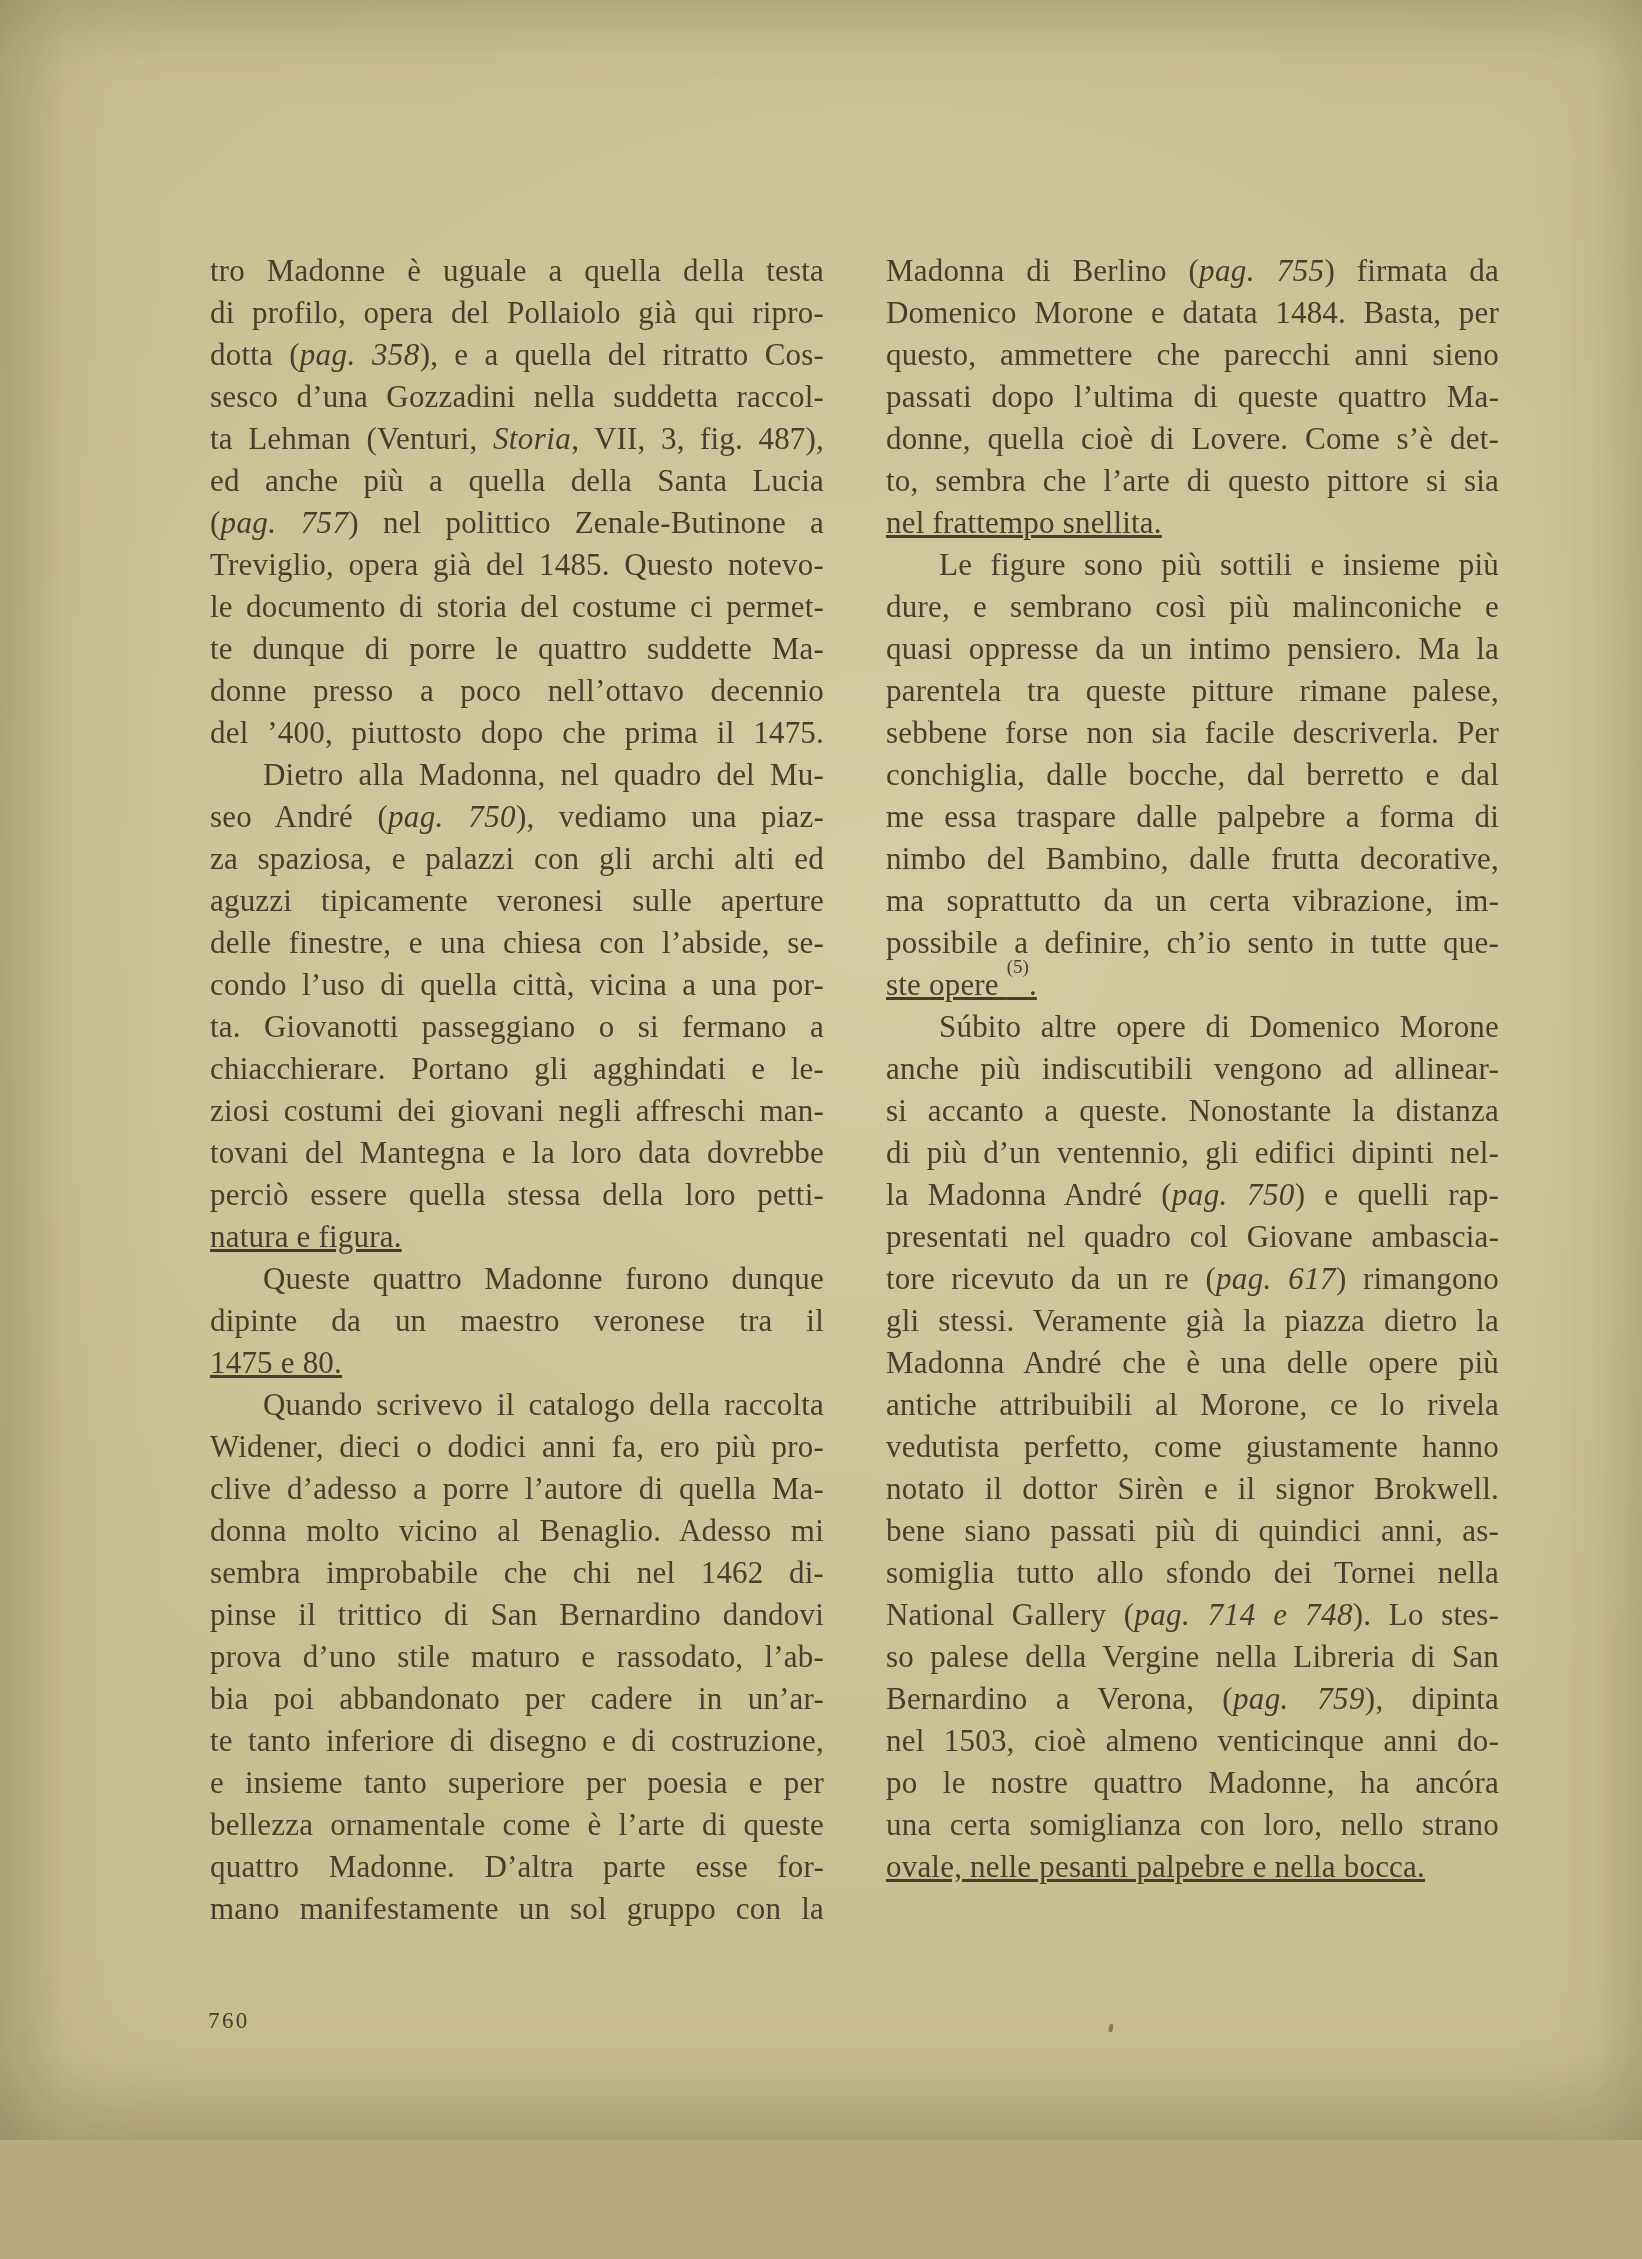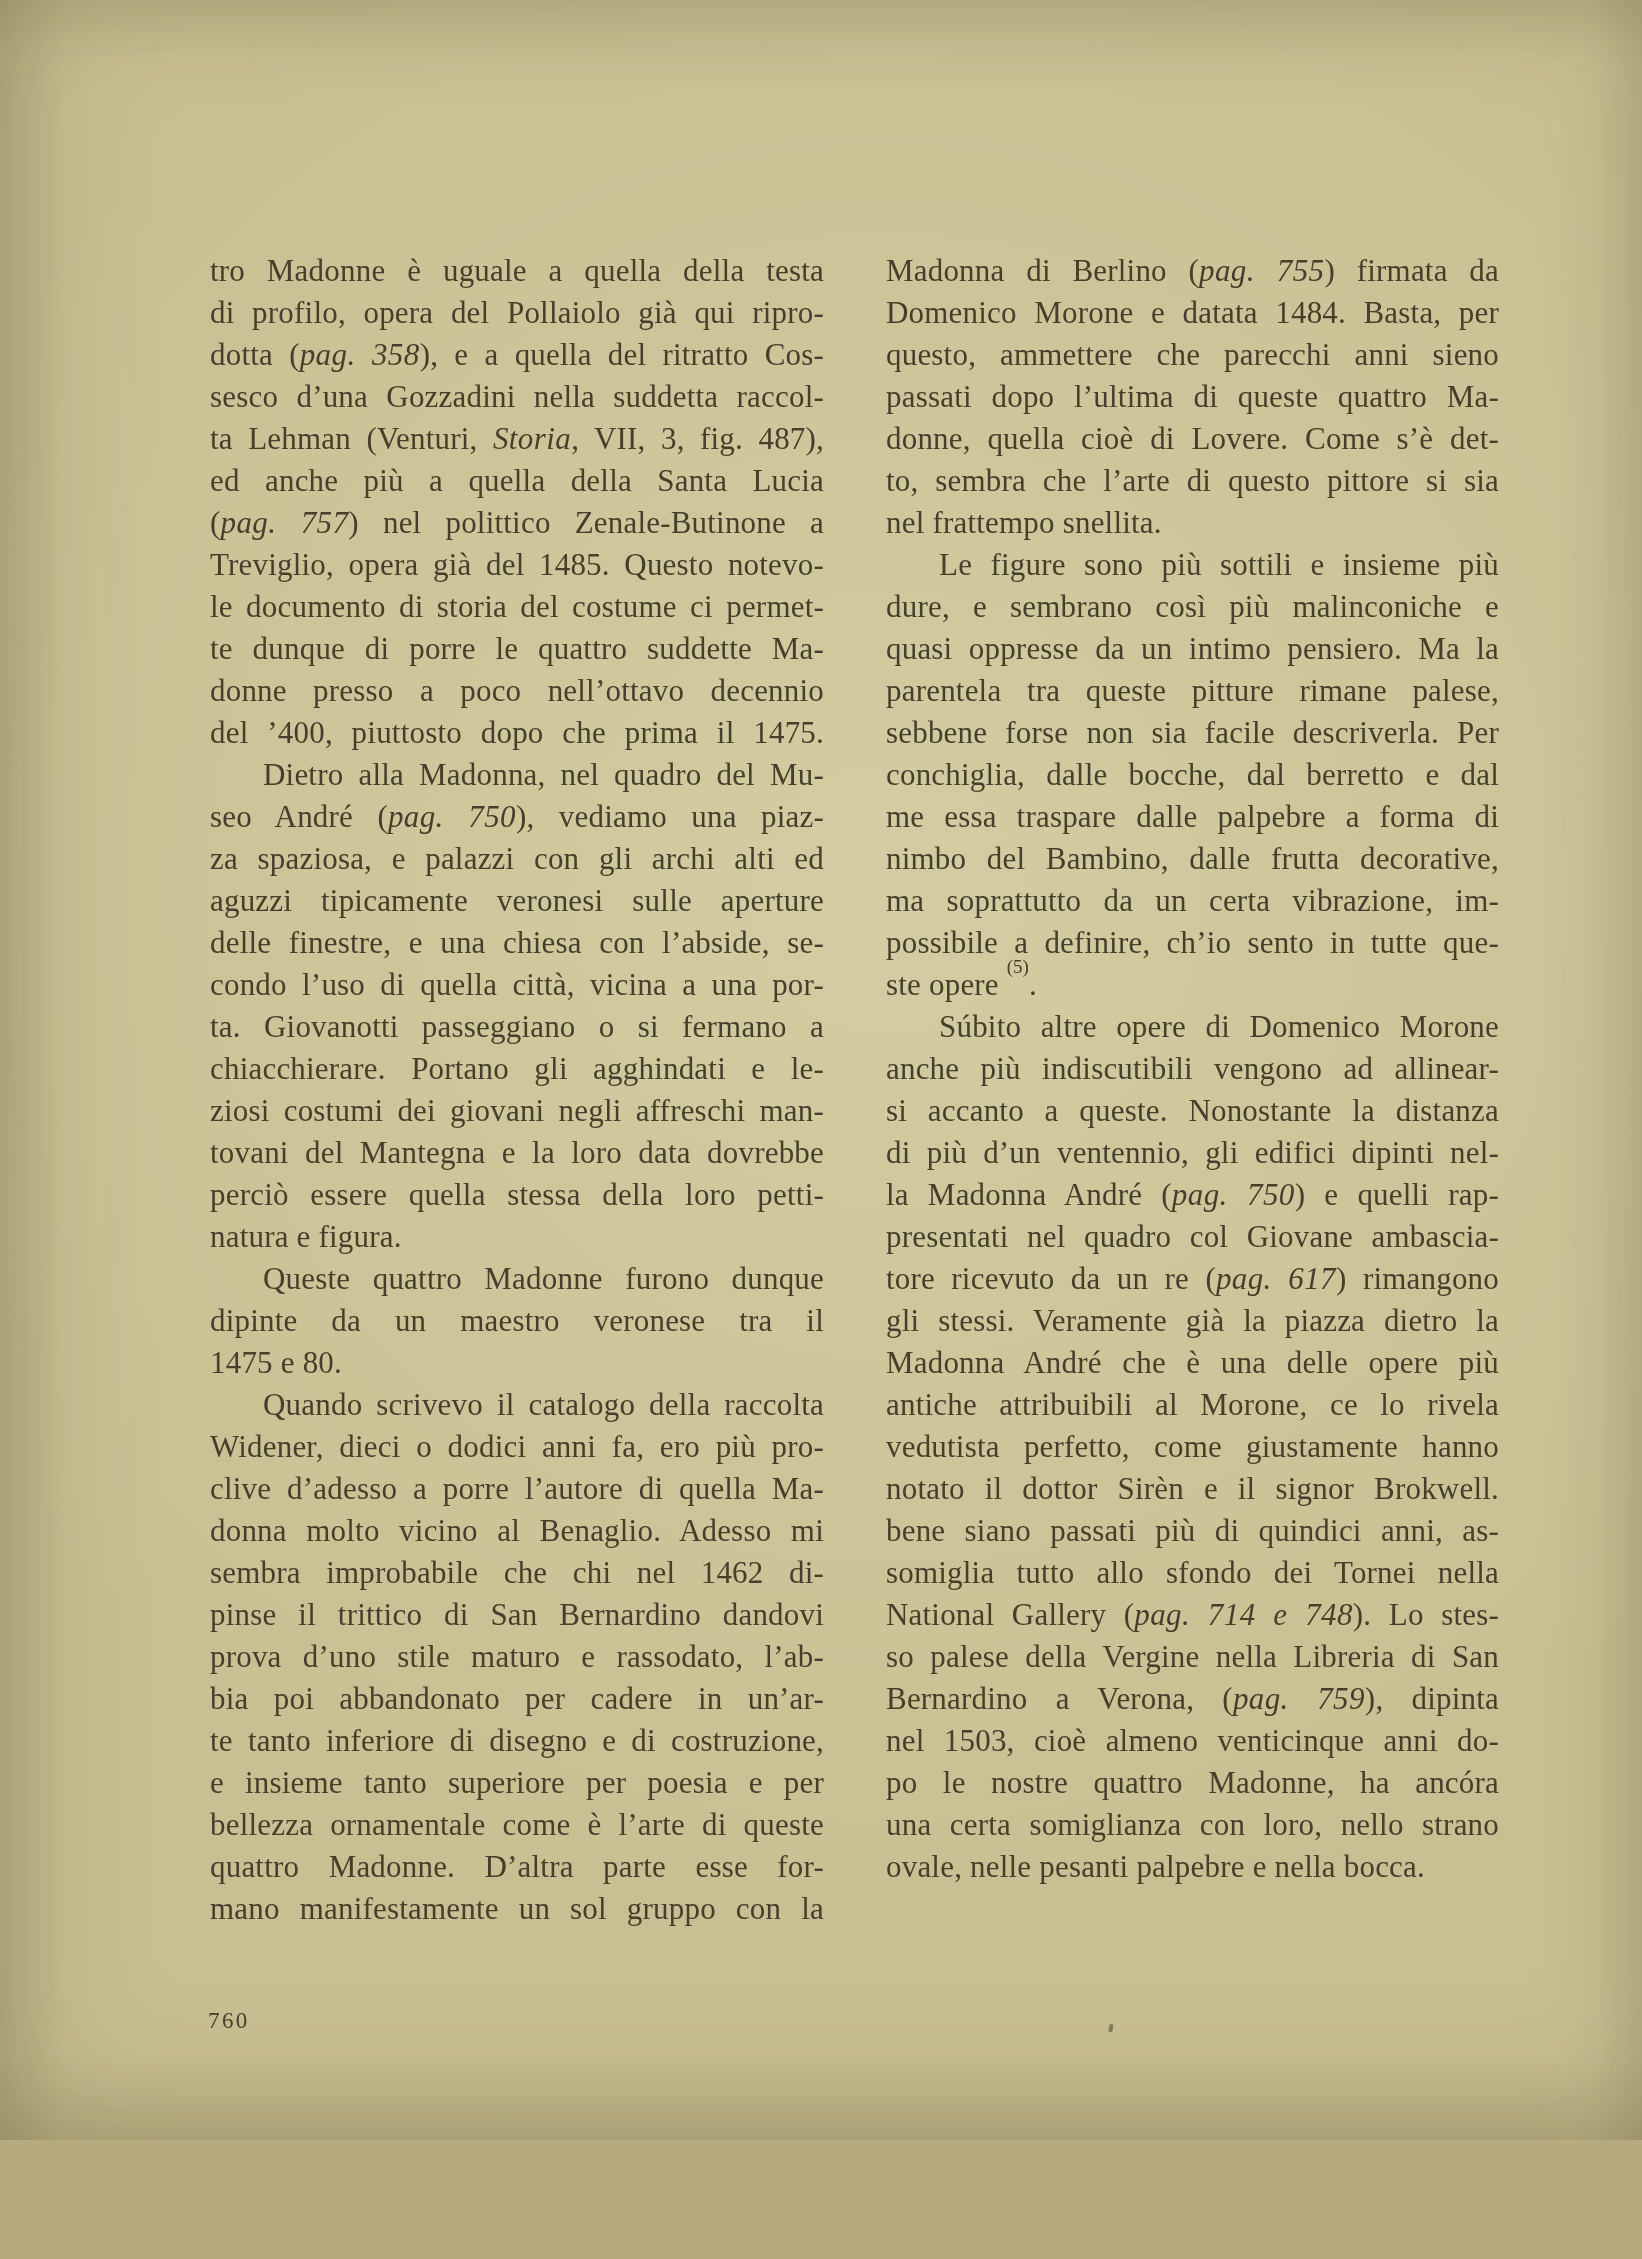--- a/index.html
+++ b/index.html
@@ -39,20 +39,21 @@
   }
   .column.left{ left:210px; }
   .column.right{ left:886px; width:613px; }
   .line{
     height:42px;
     text-align:justify;
     text-align-last:justify;
   }
   .line.end{
     text-align-last:left;
+    text-decoration:underline;
   }
   .line.indent{
     text-indent:53px;
   }
   .line em{
     font-style:italic;
     letter-spacing:0.4px;
     margin-top:40px;
   }
   .line sup{

